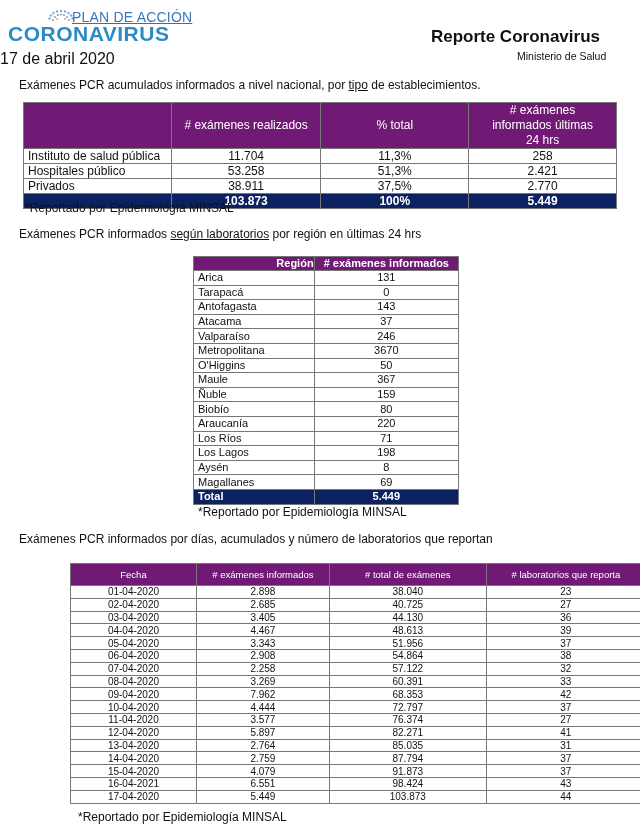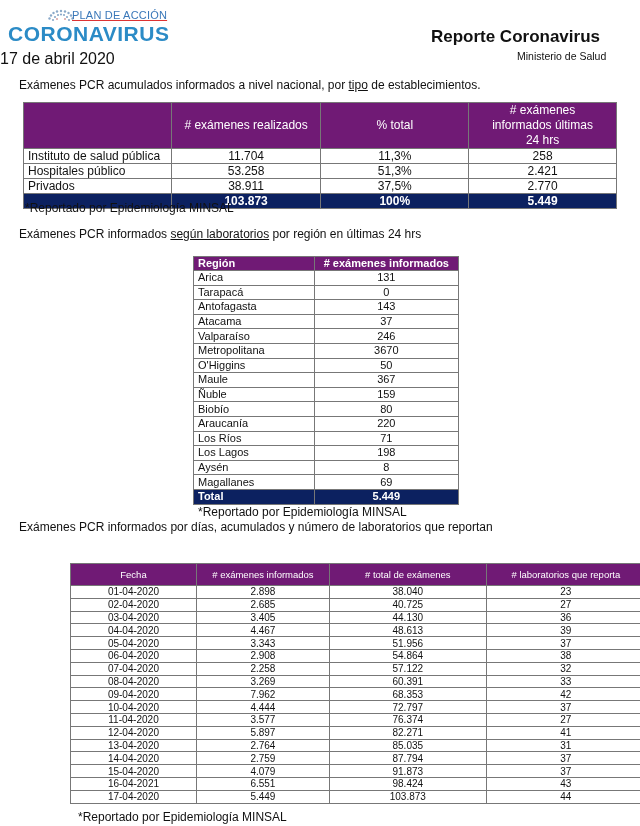--- a/index.html
+++ b/index.html
@@ -1,21 +1,21 @@
 <!DOCTYPE html>
 <html><head>
 <meta charset="utf-8">
 <style>
   * { box-sizing: border-box; margin: 0; padding: 0; }
   html, body { width: 640px; height: 826px; background: #ffffff; overflow: hidden; }
   body { font-family: "Liberation Sans", sans-serif; color: #111; position: relative; font-size: 11px; }
 
   .logo { position: absolute; left: 8px; top: 6px; width: 140px; height: 40px; }
   .logo .dots { position: absolute; left: 36px; top: 2px; width: 34px; height: 16px; }
-  .logo .plan { position: absolute; left: 64px; top: 3px; font-size: 11px; color: #3a78b9; text-decoration: underline; text-decoration-color: #d33; letter-spacing: 0.2px; white-space: nowrap; }
+  .logo .plan { position: absolute; left: 64px; top: 3px; font-size: 14px; color: #3a78b9; text-decoration: underline; text-decoration-color: #d33; letter-spacing: 0.2px; white-space: nowrap; }
   .logo .brand { position: absolute; left: 0px; top: 16px; font-size: 21px; font-weight: bold; color: #2b8bc6; letter-spacing: 0.5px; white-space: nowrap; }
 
   .title { position: absolute; left: 0; width: 600px; top: 27px; text-align: right; font-size: 17px; font-weight: bold; }
   .date { position: absolute; left: 0; width: 575px; top: 50px; text-align: left; font-size: 16px; }
   .ministry { position: absolute; left: 517px; top: 50px; font-size: 10.5px; white-space: nowrap; }
 
   .section-title { position: absolute; left: 19px; font-size: 12px; white-space: nowrap; }
   .section-title u { text-decoration: underline; }
 
   .note { position: absolute; font-size: 12px; white-space: nowrap; }
@@ -28,21 +28,21 @@
   
   #t1 { left: 23px; top: 102px; width: 594px; font-size: 12px; }
   #t1 th { height: 33px; font-size: 12px; line-height: 15px; }
   #t1 td { height: 15px; line-height: 14px; text-align: center; }
   #t1 td.lbl { text-align: left; padding-left: 4px; }
   #t1 col.c0 { width: 148px; } #t1 col.c1 { width: 150px; } #t1 col.c2 { width: 148px; } #t1 col.c3 { width: 148px; }
 
   
   #t2 { left: 193px; top: 256px; width: 266px; font-size: 11px; }
   #t2 th { height: 14px; line-height: 13px; font-weight: bold; font-size: 11px; }
-  #t2 th.lbl { text-align: left; padding-left: 4px; }
+  #t2 th.lbl { text-align: right; padding-left: 4px; }
   #t2 td { height: 14.6px; line-height: 13px; text-align: center; }
   #t2 td.lbl { text-align: left; padding-left: 4px; }
   #t2 col.c0 { width: 121px; } #t2 col.c1 { width: 145px; }
 
   
   #t3 { left: 70px; top: 563px; width: 576px; font-size: 10px; }
   #t3 th { height: 22px; font-size: 9.5px; }
   #t3 td { height: 12.8px; line-height: 11px; text-align: center; }
   #t3 col.c0 { width: 110px; } #t3 col.c1 { width: 116px; } #t3 col.c2 { width: 137px; } #t3 col.c3 { width: 139px; }
 </style>
@@ -211,21 +211,21 @@
         <td>69</td>
       </tr>
       <tr class="navy">
         <td class="lbl">Total</td>
         <td>5.449</td>
       </tr>
     </tbody>
 </table>
 <div class="note" style="left:198px; top:505px;">*Reportado por Epidemiología MINSAL</div>
 
-<div class="section-title" style="top:520px;">Exámenes PCR informados por días, acumulados y número de laboratorios que reportan</div>
+<div class="section-title" style="top:532px;">Exámenes PCR informados por días, acumulados y número de laboratorios que reportan</div>
 
 <table id="t3">
   <colgroup>
       <col class="c0">
       <col class="c1">
       <col class="c2">
       <col class="c3">
     </colgroup>
   <thead>
     <tr>

